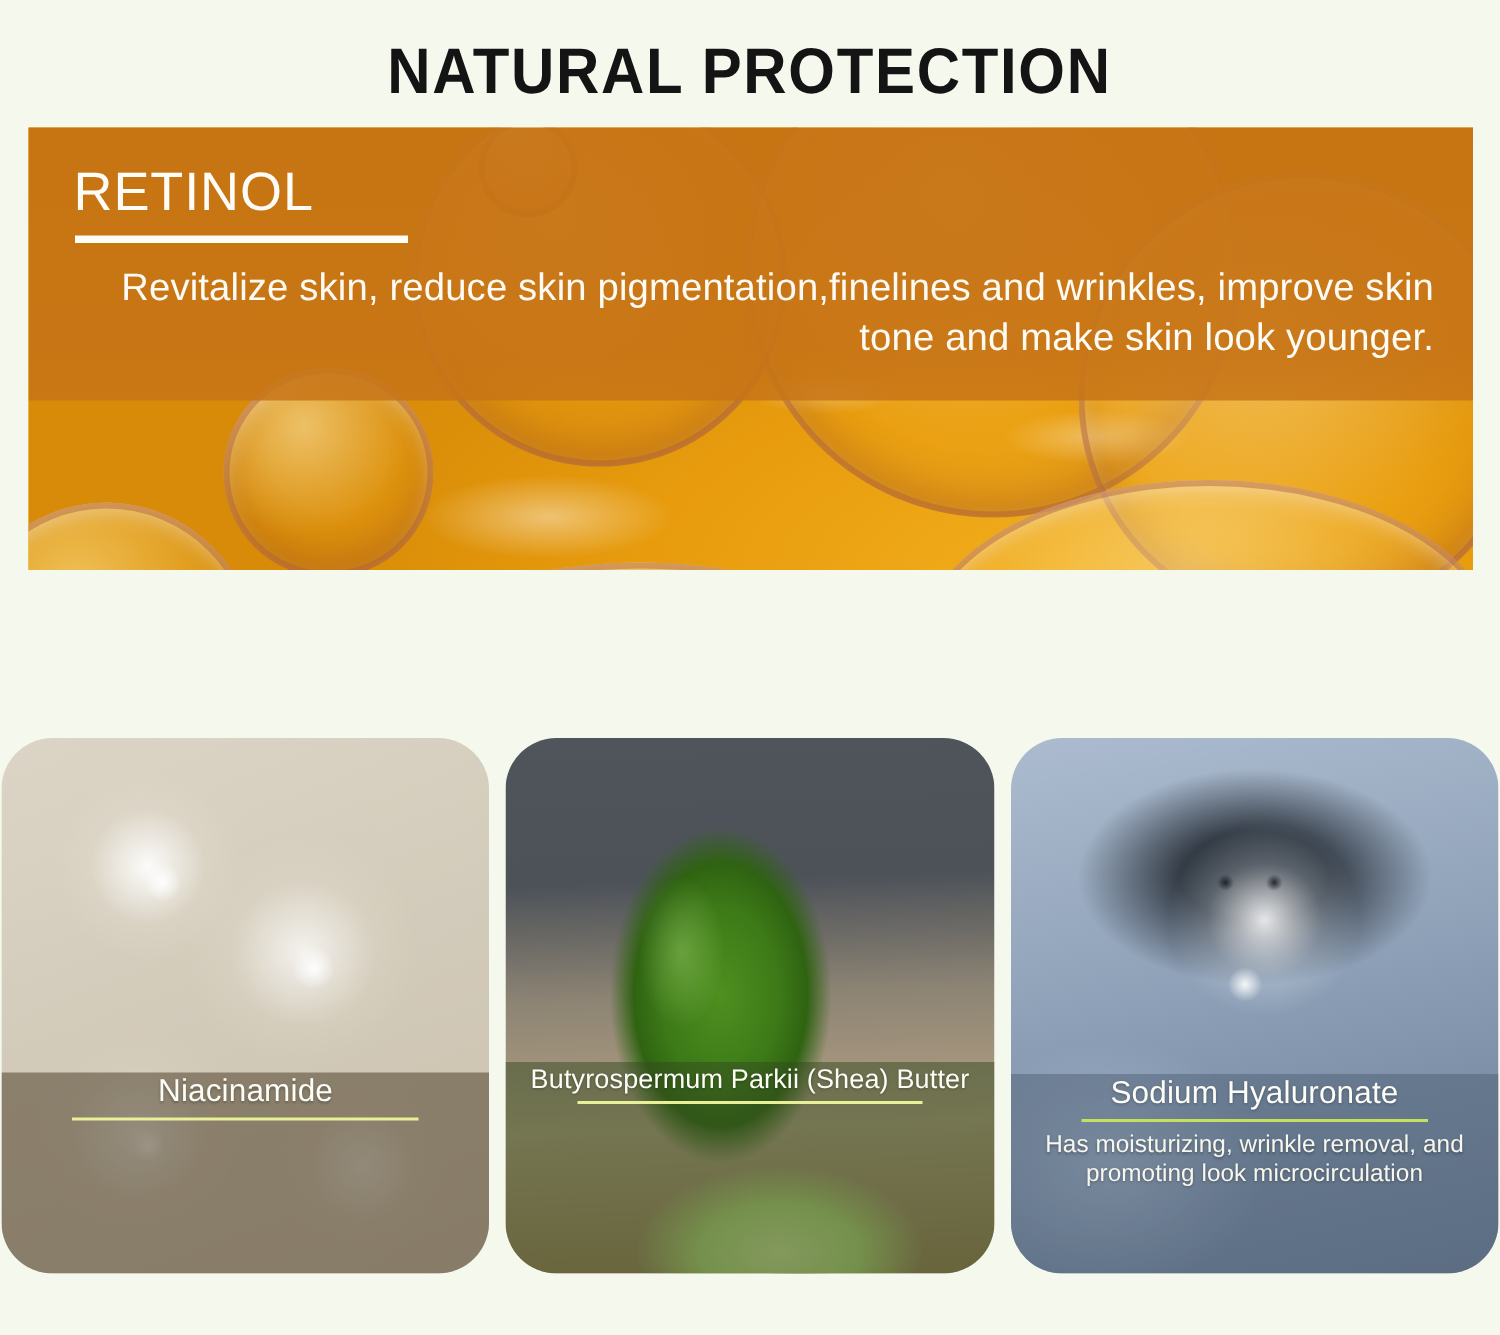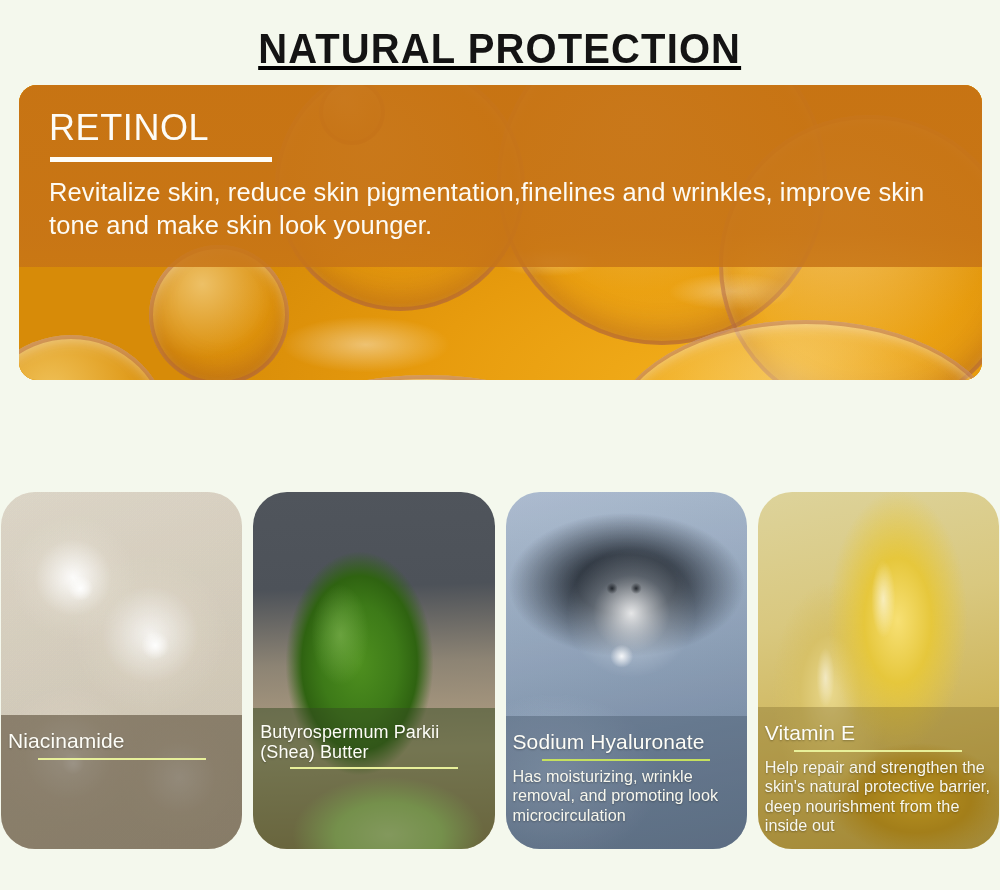--- a/index.html
+++ b/index.html
@@ -13,42 +13,40 @@
     position: relative;
   }
 
   
   .title-bar {
     height: 97px;
     display: flex;
     align-items: center;
     justify-content: center;
     background: #f4f8ed;
-    text-decoration: underline;
   }
   .title-text {
     font-family: "Liberation Sans", sans-serif;
     font-size: 43px;
     font-weight: bold;
     letter-spacing: 1.2px;
     color: #141414;
     transform: scaleX(0.93);
     white-space: nowrap;
   }
 
   
   .hero {
     position: absolute;
     left: 19px;
     top: 85px;
     width: 963px;
     height: 295px;
     overflow: hidden;
     background: #eaa312;
-    border-radius: 18px;
   }
 
   
   .hero-photo {
     position: absolute;
     inset: 0;
     background:
       
       radial-gradient(ellipse 120px 40px at 36% 88%, rgba(255,255,255,0.42), rgba(255,255,255,0) 70%),
       radial-gradient(ellipse 90px 26px at 74% 70%, rgba(255,255,255,0.40), rgba(255,255,255,0) 70%),
@@ -138,20 +136,21 @@
     height: 5px;
     background: #fefdf8;
     margin: 9px 0 14px 1px;
   }
   .hero-body {
     font-size: 25.5px;
     font-weight: 400;
     color: #fdfbf4;
     line-height: 1.28;
     letter-spacing: 0.1px;
+    text-align: right;
   }
 
   
   .cards {
     position: absolute;
     left: 0;
     top: 492px;
     width: 1000px;
     height: 357px;
     display: flex;
@@ -231,22 +230,22 @@
     position: absolute; inset: 0;
     background:
       radial-gradient(ellipse 16px 52px at 52% 30%, rgba(255,255,255,0.6), rgba(255,255,255,0) 75%),
       radial-gradient(ellipse 12px 40px at 28% 52%, rgba(255,255,255,0.5), rgba(255,255,255,0) 75%);
   }
 
   
   .card-caption {
     position: absolute;
     left: 0; right: 0; bottom: 0;
-    padding: 14px 7px 12px;
-    text-align: left;
+    padding: 1px 7px 12px;
+    text-align: center;
     margin-top: 16px;
   }
   .card-caption.shade-warm  { background: rgba(96,82,62,0.62); }
   .card-caption.shade-green { background: rgba(52,74,32,0.50); }
   .card-caption.shade-blue  { background: rgba(74,92,112,0.46); }
   .card-caption.shade-gold  { background: rgba(120,100,38,0.34); }
 
   .card-title {
     color: #fdfdf7;
     font-size: 21px;
@@ -327,22 +326,14 @@
 
   <div class="card">
     <div class="card-photo photo-hyaluronate"></div>
     <div class="card-caption shade-blue cap-3">
       <div class="card-title">Sodium Hyaluronate</div>
       <div class="card-rule" style="background: rgb(197, 224, 94);"></div>
       <div class="card-desc">Has moisturizing, wrinkle removal, and promoting look microcirculation</div>
     </div>
   </div>
 
-  <div class="card">
-    <div class="card-photo photo-vitamine"></div>
-    <div class="card-caption shade-gold cap-4">
-      <div class="card-title">Vitamin E</div>
-      <div class="card-rule" style="background: rgb(232, 240, 154);"></div>
-      <div class="card-desc">Help repair and strengthen the skin's natural protective barrier, deep nourishment from the inside out</div>
-    </div>
-  </div>
 
 </div>
 
 </body></html>

